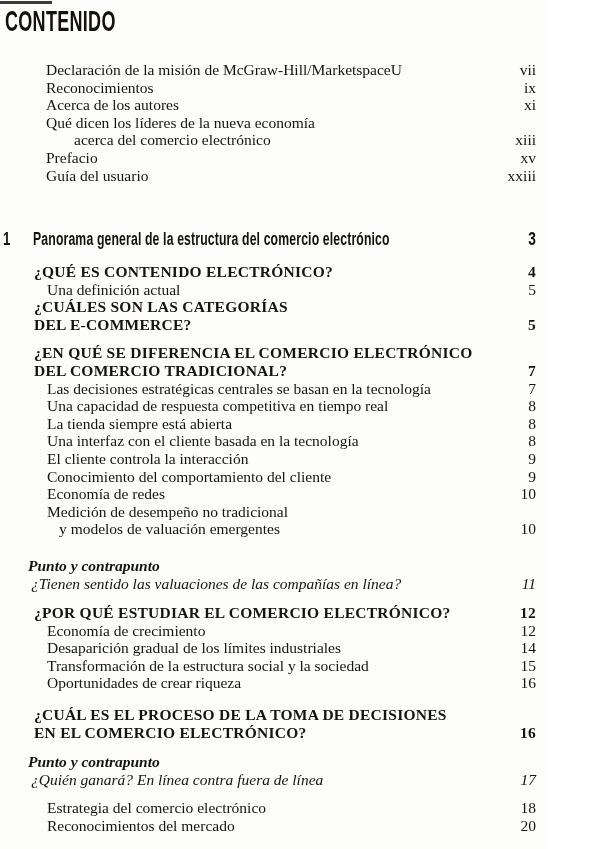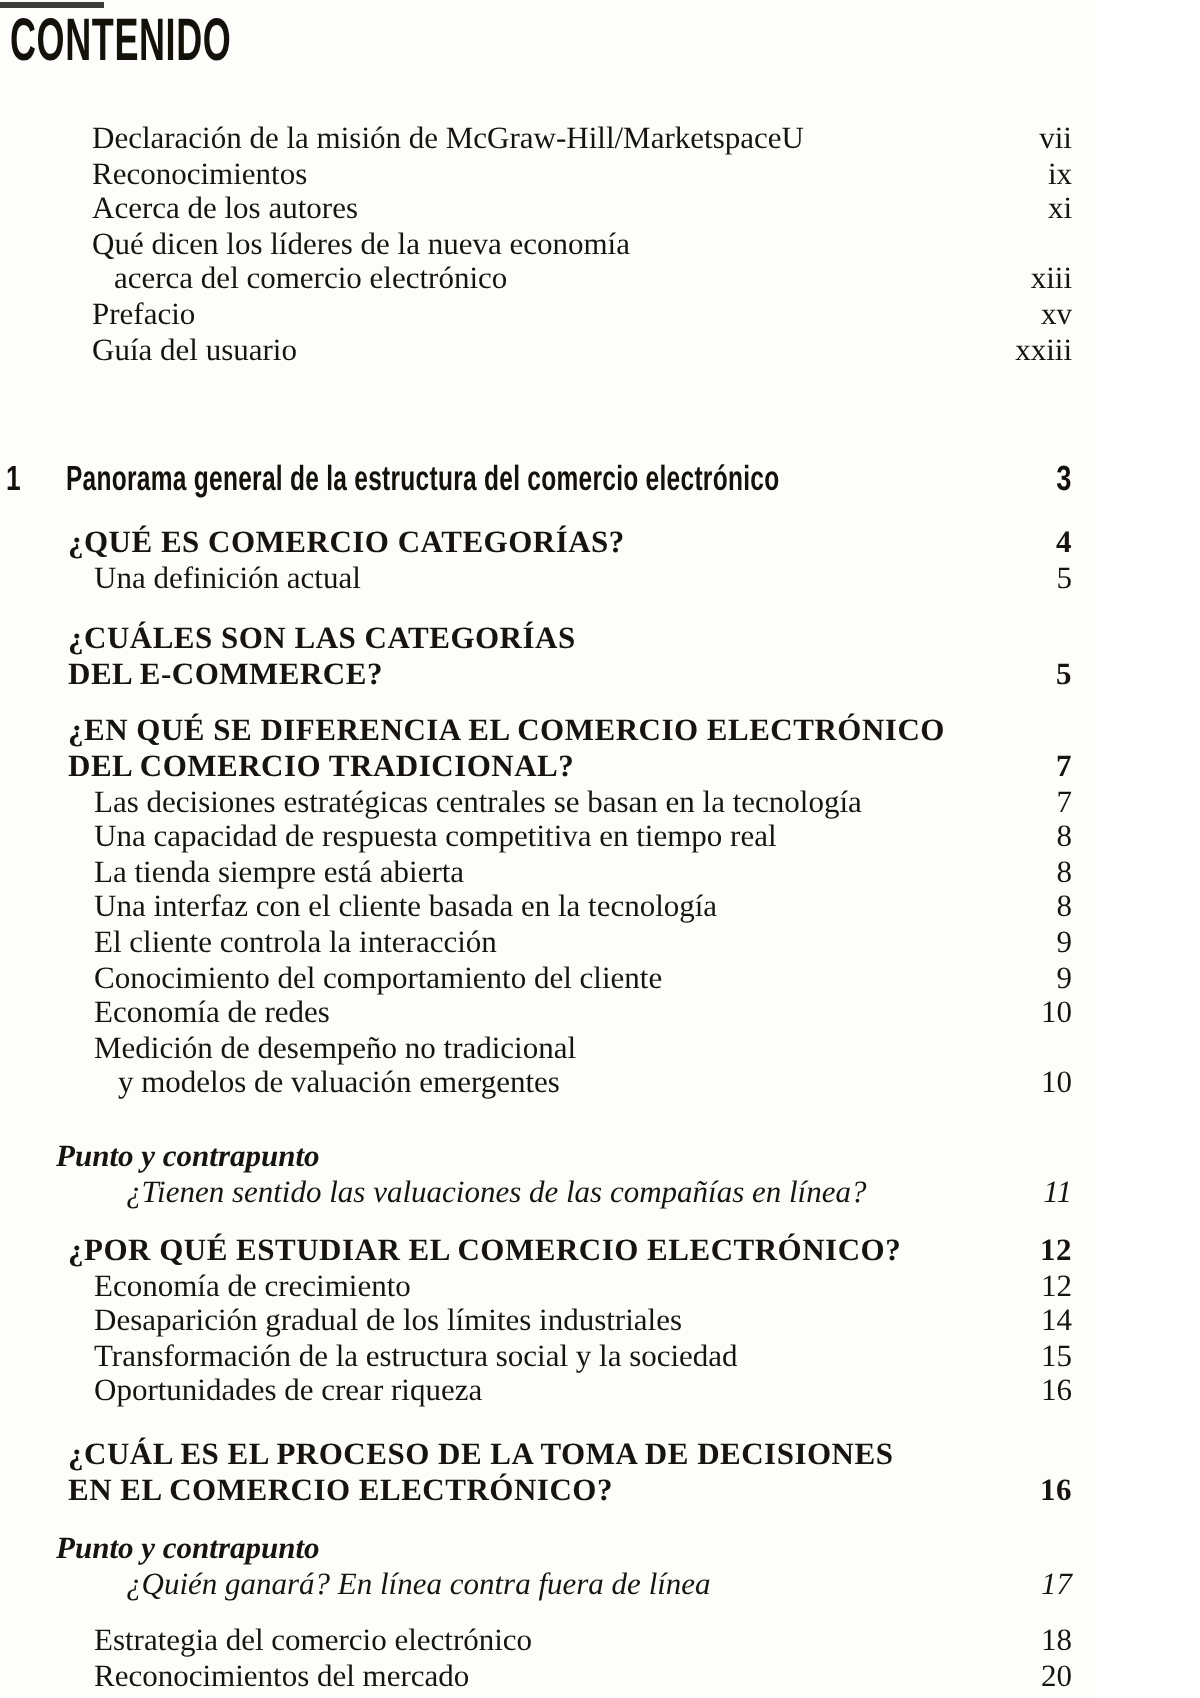--- a/index.html
+++ b/index.html
@@ -54,29 +54,29 @@
   .main{
     position:absolute;left:0;right:12px;top:263px;
     font-size:15.5px;
   }
   .row{
     display:flex;align-items:baseline;line-height:17.6px;
     white-space:nowrap;
   }
   .row .pg{margin-left:auto;padding-left:8px;}
   .fm  {padding-left:46px;}
-  .fmc {padding-left:57px;}
+  .fmc {padding-left:74px;}
   .h   {padding-left:34px;font-weight:700;letter-spacing:.25px;}
   .item{padding-left:47px;}
   .cont{padding-left:59px;justify-content:center;}
   .pyc {padding-left:16px;font-weight:700;font-style:italic;margin-left:12px;}
-  .pycs{padding-left:31px;font-style:italic;margin-left:32px;}
+  .pycs{padding-left:31px;font-style:italic;}
   .mt11{margin-top:11px;}
   .mt12{margin-top:12px;}
-  .mt13{margin-top:13px;}
+  .mt13{}
   .mt14{margin-top:14px;}
   .mt19{margin-top:19px;}
 </style>
 </head>
 <body>
 
 <div id="page">
 
   <div class="artifact"></div>
 
@@ -114,21 +114,21 @@
   </div>
 
   <div class="chapter">
     <span class="ch-num">1</span>
     <span class="ch-title">Panorama general de la estructura del comercio electrónico</span>
     <span class="ch-pg">3</span>
   </div>
 
   <div class="main">
     <div class="row h">
-      <span>¿QUÉ ES COMERCIO CATEGORÍAS?</span>
+      <span>¿QUÉ ES CONTENIDO ELECTRÓNICO?</span>
       <span class="pg">4</span>
     </div>
     <div class="row item">
       <span>Una definición actual</span>
       <span class="pg">5</span>
     </div>
     <div class="row h mt13">
       <span>¿CUÁLES SON LAS CATEGORÍAS</span>
       <span class="pg"></span>
     </div>

